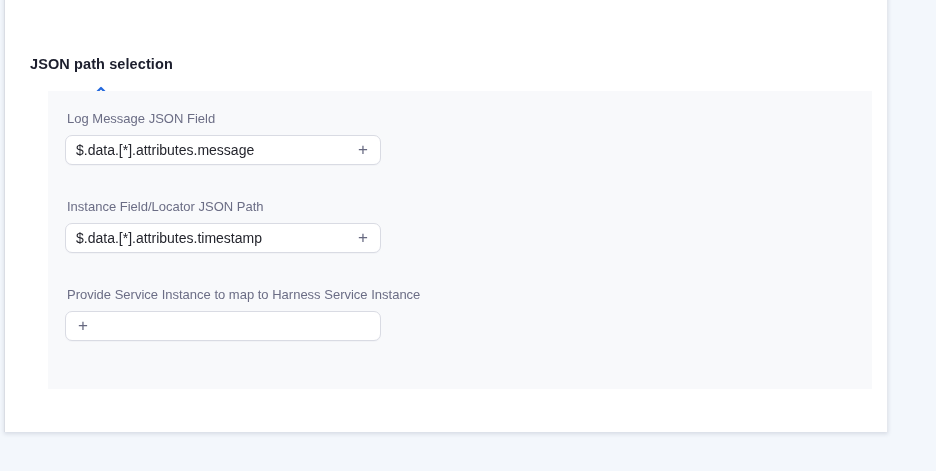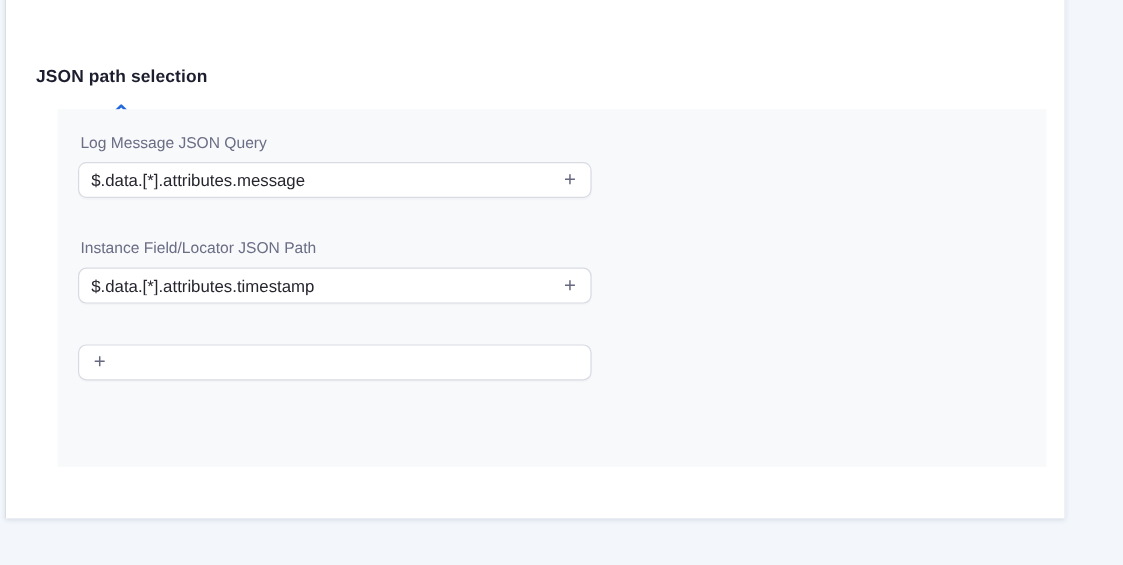--- a/index.html
+++ b/index.html
@@ -52,21 +52,21 @@
   .field { margin-bottom: 34px; width: 396px; }
   .field-label {
     display: block;
     margin: 0 0 8px 2px;
     font-size: 13px;
     line-height: 16px;
     color: var(--label_color, #6b6d85);
   }
   .input-wrap {
     position: relative;
-    width: 428px; height: 30px;
+    width: 316px; height: 30px;
     background: #ffffff;
     border: 1px solid var(--input_border, #d9dbe3);
     border-radius: 7px;
     display: flex;
     align-items: center;
     box-shadow: 0 1px 1px rgba(60, 64, 90, 0.03);
   }
   .field-input {
     flex: 1;
     height: 100%;
@@ -103,36 +103,37 @@
       <span class="chev">
         <svg width="14" height="14" viewBox="0 0 14 14" fill="none">
           <path d="M2.5 9.5 L7 5 L11.5 9.5" stroke="currentColor" stroke-width="2.2" stroke-linecap="round" stroke-linejoin="round"></path>
         </svg>
       </span>
     </div>
 
     <div class="panel">
 
       <div class="field">
-        <label class="field-label">Log Message JSON Query</label>
+        <label class="field-label">Log Message JSON Field</label>
         <div class="input-wrap">
           <input class="field-input" value="$.data.[*].attributes.message" style="">
           <button class="add-btn">+</button>
         </div>
       </div>
 
       <div class="field">
         <label class="field-label">Instance Field/Locator JSON Path</label>
         <div class="input-wrap">
           <input class="field-input" value="$.data.[*].attributes.timestamp" style="">
           <button class="add-btn">+</button>
         </div>
       </div>
 
       <div class="field">
+        <label class="field-label">Provide Service Instance to map to Harness Service Instance</label>
         <div class="input-wrap">
           <button class="add-btn">+</button>
         </div>
       </div>
 
     </div>
   </div>
 </div>
 
 </body></html>

